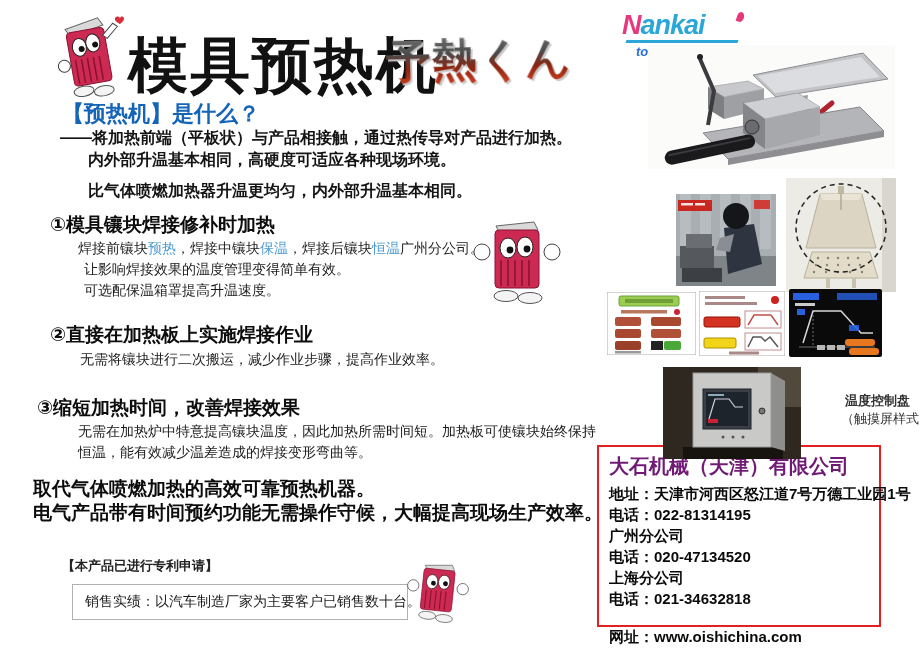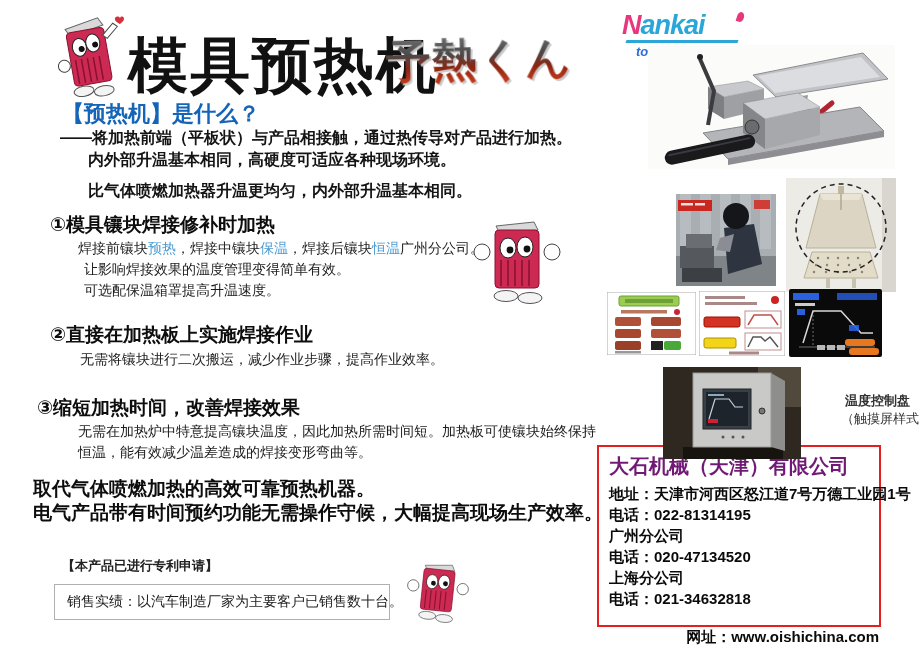--- a/index.html
+++ b/index.html
@@ -29,32 +29,32 @@
   .intro-line { font-size:16px; font-weight:bold; color:#141414; white-space:nowrap; }
 
   
   .sec-heading { font-size:19px; font-weight:bold; color:#0d0d0d; white-space:nowrap; }
   .sec-body { font-size:14px; color:#1c1c1c; white-space:nowrap; }
   .blue { color:#4a9ad2; }
 
   .statement { font-size:19px; font-weight:bold; color:#0d0d0d; white-space:nowrap;font-family:Liberation Serif, serif; }
 
   .patent-note { left:62px; top:557px; font-size:13px; font-weight:bold; color:#222; }
-  .sales-box { left:54px; top:584px; width:336px; height:36px; border:1px solid #b0b0b0;
+  .sales-box { left:72px; top:584px; width:336px; height:36px; border:1px solid #b0b0b0;
     display:flex; align-items:center; padding-left:12px; font-size:14px; color:#1c1c1c; white-space:nowrap; }
 
   
   .photo-caption { font-size:13px; color:#333; white-space:nowrap; }
 
   
   .contact-box { left:597px; top:445px; width:284px; height:182px; border:2px solid #e51f1f;
     padding:6px 0 0 10px; z-index:1; background:transparent; }
   .contact-name { font-size:20px; font-weight:bold; color:#701a75; margin-bottom:3px; white-space:nowrap; }
   .contact-line { font-size:15px; font-weight:bold; color:#0a0a0a; line-height:21px; white-space:nowrap; }
-  .contact-web { margin-top:17px;text-align:right; }
+  .contact-web { margin-top:17px; }
 
   svg { display:block; }
   .photo { z-index:2; }
 </style>
 </head>
 <body>
 
 <div id="page">
 
   <svg class="abs photo" style="left:48px; top:10px;" width="80" height="92" viewBox="0 0 80 92">

